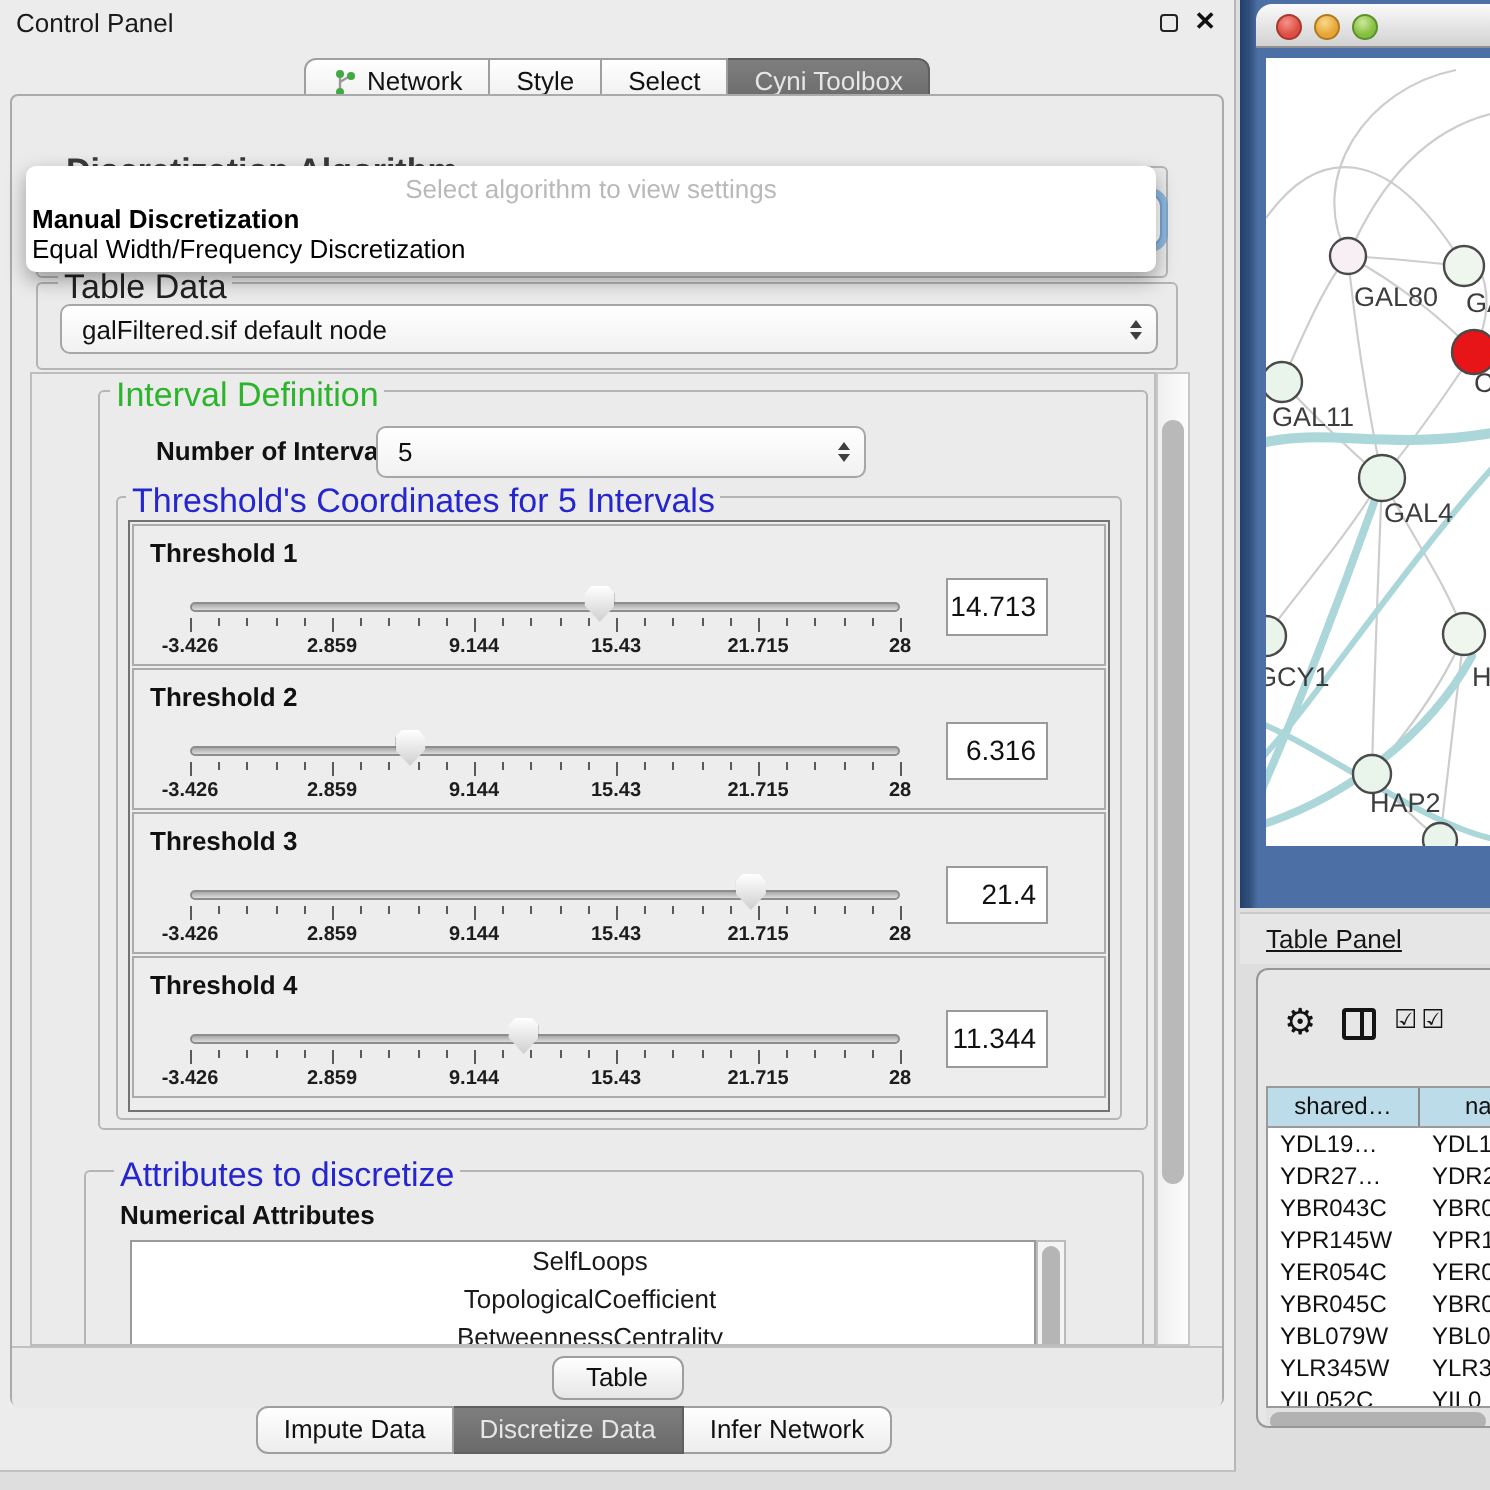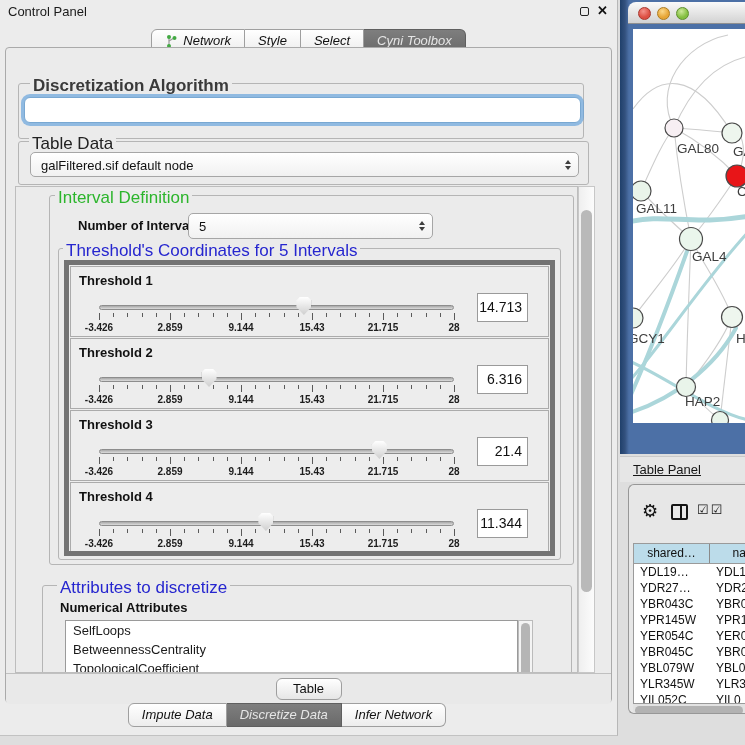--- a/index.html
+++ b/index.html
@@ -11,21 +11,21 @@
   #control-panel { position:absolute; left:0; top:0; width:618px; height:736px;
     background:#ececec; border-right:1px solid #b7b7b7; border-bottom:1px solid #c2c2c2; }
   .cp-titlebar { position:absolute; left:0; top:0; width:100%; height:24px; }
   .cp-title { position:absolute; left:8px; top:4px; font-size:13px; color:#1a1a1a; }
   .float-btn { position:absolute; right:28px; top:7px; width:9px; height:9px;
     border:1.5px solid #222; border-radius:2px; }
   .close-btn { position:absolute; right:9px; top:3px; font-size:13px; font-weight:bold; color:#111; }
   .cp-tabs { position:absolute; top:29px; left:0; width:100%; display:flex; justify-content:center; }
   .tab { height:24px; line-height:22px; padding:0 13px; font-size:13px; color:#111;
     background:linear-gradient(#ffffff,#ededed); border:1px solid #9f9f9f; border-left:none;
-    white-space:nowrap; display:flex; align-items:center; gap:5px;font-style:italic; }
+    white-space:nowrap; display:flex; align-items:center; gap:5px; }
   .tab:first-child { border-left:1px solid #9f9f9f; border-radius:6px 0 0 6px; }
   .tab:last-child { border-radius:0 6px 6px 0; }
   .tab.selected { background:linear-gradient(#7e7e7e,#6a6a6a); color:#e6e6e6; border-color:#5f5f5f; }
   .outer-box { position:absolute; left:5px; top:47px; width:607px; height:656px;
     border:1px solid #aaaaaa; border-radius:4px; background:#ebebeb; }
   .group { position:absolute; border:1px solid #b5b5b5; border-radius:3px; }
   .group-title { position:absolute; top:-8px; background:#ebebeb; padding:0 3px;
     font-size:17px; white-space:nowrap; }
   .gt-green { color:#2cb52c; } .gt-blue { color:#2626cf; } .gt-dark { color:#3a3a3a; font-weight:bold; }
   
@@ -49,41 +49,41 @@
     border:1px solid #bdbdbd; overflow:hidden; background:#ebebeb; }
   #main-vscroll { position:absolute; left:572px; top:138px; width:17px; height:487px;
     background:linear-gradient(to right,#efefef,#fcfcfc); border:1px solid #c7c7c7; }
   #main-vscroll .thumb { position:absolute; left:2px; top:23px; width:11px; height:382px;
     background:#b9b9b9; border-radius:6px; }
   #interval-group { left:33px; top:8px; width:525px; height:370px; }
   #noi-label { position:absolute; left:28px; top:22px; font-size:13px; font-weight:bold; }
   #noi-combo { left:138px; top:17px; width:245px; height:26px; }
   #thr-group { left:8px; top:52px; width:503px; height:312px; }
   #thr-viewport { position:absolute; left:5px; top:11px; width:491px; height:296px;
-    border:5px solid #737373; background:#ededed; overflow:hidden; }
+    border:1px solid #737373; background:#ededed; overflow:hidden; }
   .thr-panel { position:relative; height:71px; margin:1px; border:1px solid #ababab; background:#ededed; }
   .thr-label { position:absolute; left:8px; top:6px; font-size:13px; font-weight:bold; }
   .slider-track { position:absolute; left:28px; top:38px; width:355px; height:5px;
     background:linear-gradient(#a8a8a8,#dcdcdc); border:1px solid #8d8d8d; border-radius:3px; }
   .slider-thumb { position:absolute; top:30px; width:15px; height:18px;
     background:linear-gradient(#ffffff,#cfcfcf);
     clip-path:polygon(22% 0,78% 0,100% 20%,100% 55%,50% 100%,0 55%,0 20%);
     filter:drop-shadow(0 0 1px #777); }
   .tick-zone { position:absolute; left:28px; top:46px; width:355px; height:22px; }
   .tick { position:absolute; top:0; width:1px; height:4px; background:#5a5a5a; }
   .tick.major { height:7px; }
   .scale-label { position:absolute; top:9px; transform:translateX(-50%);
     font-size:10px; font-weight:bold; color:#1d1d1d; white-space:nowrap; }
   .thr-value { position:absolute; left:406px; top:26px; width:51px; height:29px;
     background:#fff; border:1px solid #9a9a9a; font-size:14px; text-align:right;
     line-height:27px; padding-right:5px; }
   #attr-group { left:26px; top:398px; width:530px; height:120px; }
   #attr-list-title { position:absolute; left:17px; top:14px; font-size:13px; font-weight:bold; }
   #attr-list { position:absolute; left:22px; top:34px; width:453px; height:70px;
-    background:#fff; border:1px solid #9a9a9a; overflow:hidden; }
+    background:#fff; border:1px solid #9a9a9a; overflow:hidden;text-align:center; }
   .attr-item { height:19px; line-height:19px; padding-left:7px; font-size:13px; color:#1a1a1a; }
   #attr-vscroll { position:absolute; left:475px; top:34px; width:15px; height:70px;
     background:#f4f4f4; border:1px solid #bbb; }
   #attr-vscroll .thumb { position:absolute; left:2px; top:2px; width:9px; height:62px;
     background:#b5b5b5; border-radius:5px; }
   #apply-row { position:absolute; left:0; top:625px; width:100%; height:31px;
     border-top:1px solid #c0c0c0; background:#e9e9e9; border-radius:0 0 4px 4px; }
   #apply-btn { position:absolute; left:50%; top:4px; transform:translateX(-50%);
     width:66px; height:22px; background:linear-gradient(#ffffff,#e6e6e6);
     border:1px solid #9e9e9e; border-radius:6px; font-size:13px; text-align:center; line-height:20px; }
@@ -359,22 +359,22 @@
               </div>
             </div>
         </div>
       </div>
 
       <div class="group" id="attr-group">
         <span class="group-title gt-blue" style="left:14px;">Attributes to discretize</span>
         <span id="attr-list-title">Numerical Attributes</span>
         <div id="attr-list">
             <div class="attr-item">SelfLoops</div>
+            <div class="attr-item">TopologicalCoefficient</div>
             <div class="attr-item">BetweennessCentrality</div>
-            <div class="attr-item">TopologicalCoefficient</div>
           </div>
         <div id="attr-vscroll">
             <div class="thumb"></div>
           </div>
       </div>
     </div>
     <div id="main-vscroll">
         <div class="thumb"></div>
       </div>
 
@@ -388,20 +388,25 @@
         <span>Impute Data</span>
       </div>
     <div class="tab selected">
         <span>Discretize Data</span>
       </div>
     <div class="tab">
         <span>Infer Network</span>
       </div>
   </div>
 
+  <div id="algo-popup">
+    <div id="popup-placeholder">Select algorithm to view settings</div>
+    <div class="popup-opt" id="popup-opt0">Manual Discretization</div>
+    <div class="popup-opt" id="popup-opt1">Equal Width/Frequency Discretization</div>
+  </div>
 </div>
 
 <div id="net-window">
   <div id="net-titlebar">
     <span class="tl" id="tl-red"></span>
     <span class="tl" id="tl-yellow"></span>
     <span class="tl" id="tl-green"></span>
   </div>
   <div id="net-canvas">
     <svg id="net-svg" width="112" height="394" viewBox="0 0 112 394">

